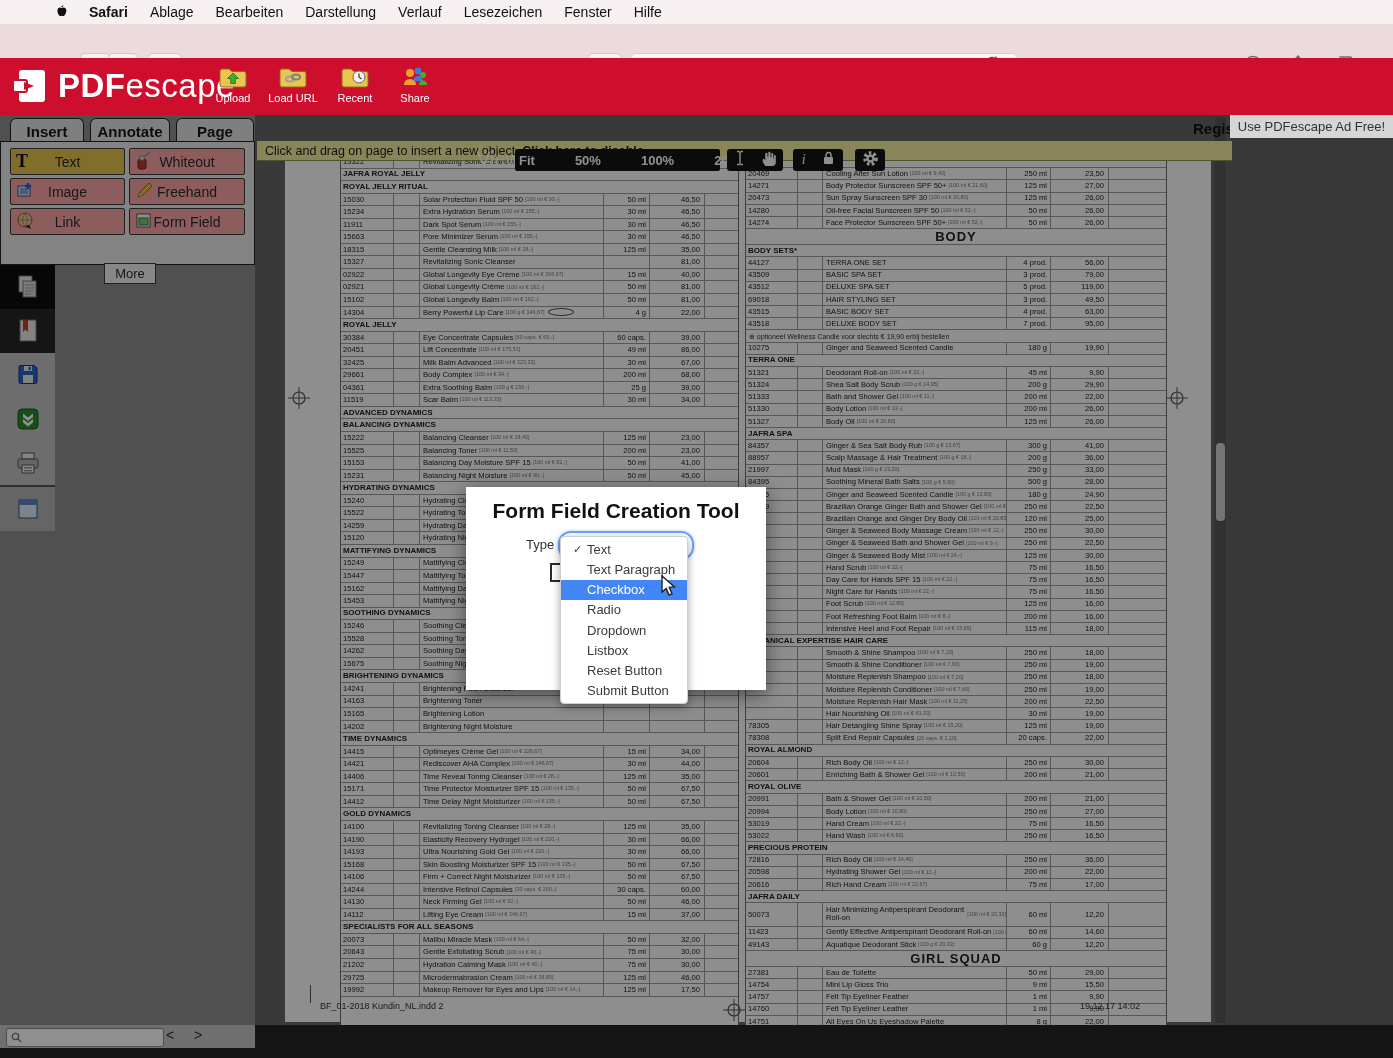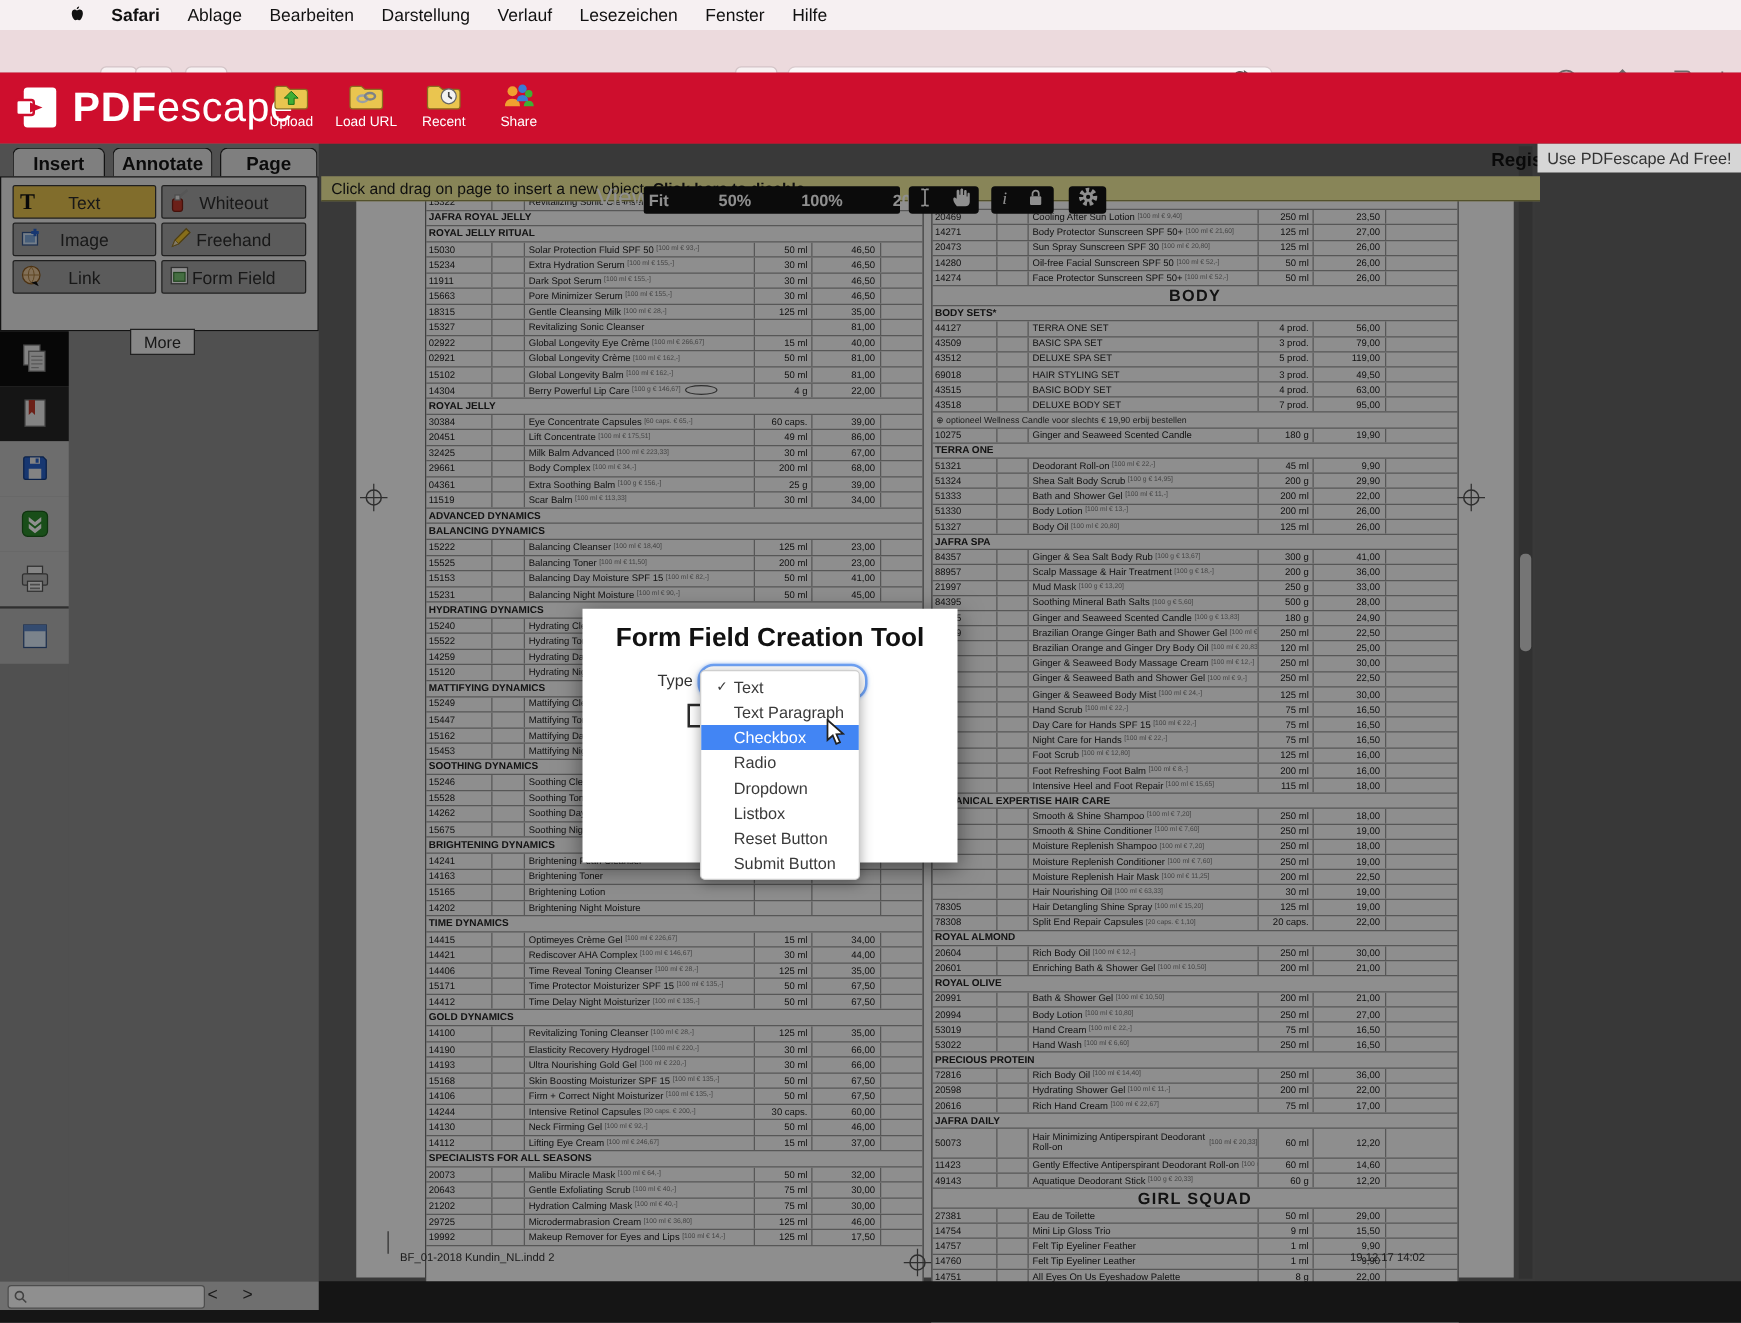--- a/index.html
+++ b/index.html
@@ -47,21 +47,21 @@
   #adfree{left:1230px;top:115px;width:163px;height:23px;background:#d6d6d6;z-index:45;
     display:flex;align-items:center;justify-content:center;font-size:13px;color:#333;}
 
   
   #leftpanel{left:0;top:115px;width:255px;height:910px;background:#8f8f8f;z-index:6;}
   .tab{position:absolute;top:3px;height:24px;background:#e3e3e3;border:1px solid #222;
     border-bottom:none;border-radius:6px 6px 0 0;display:flex;align-items:center;
     justify-content:center;font-weight:bold;font-size:15px;color:#151515;}
   #panelbody{position:absolute;left:0;top:26px;width:253px;height:122px;background:#eaeaea;
     border:1px solid #222;}
-  .toolbtn{position:absolute;height:25px;background:#a3a3a3;border:1.5px solid #3a3a3a;
+  .toolbtn{position:absolute;height:25px;background:#fca5a5;border:1.5px solid #3a3a3a;
     border-radius:2px;display:flex;align-items:center;justify-content:center;
     font-size:14px;color:#2b2b2b;}
   .toolbtn .tic{position:absolute;left:5px;top:2px;}
   .toolbtn.sel{background:#e7c24f;}
   #morebtn{position:absolute;left:103px;top:121px;width:50px;height:19px;background:#f0f0f0;
     border:1px solid #3a3a3a;display:flex;align-items:center;justify-content:center;
     font-size:13px;color:#2b2b2b;}
 
   #iconstrip{position:absolute;left:0;top:150px;width:55px;height:760px;background:#8f8f8f;}
   .scell{width:55px;height:44px;display:flex;align-items:center;justify-content:center;}

